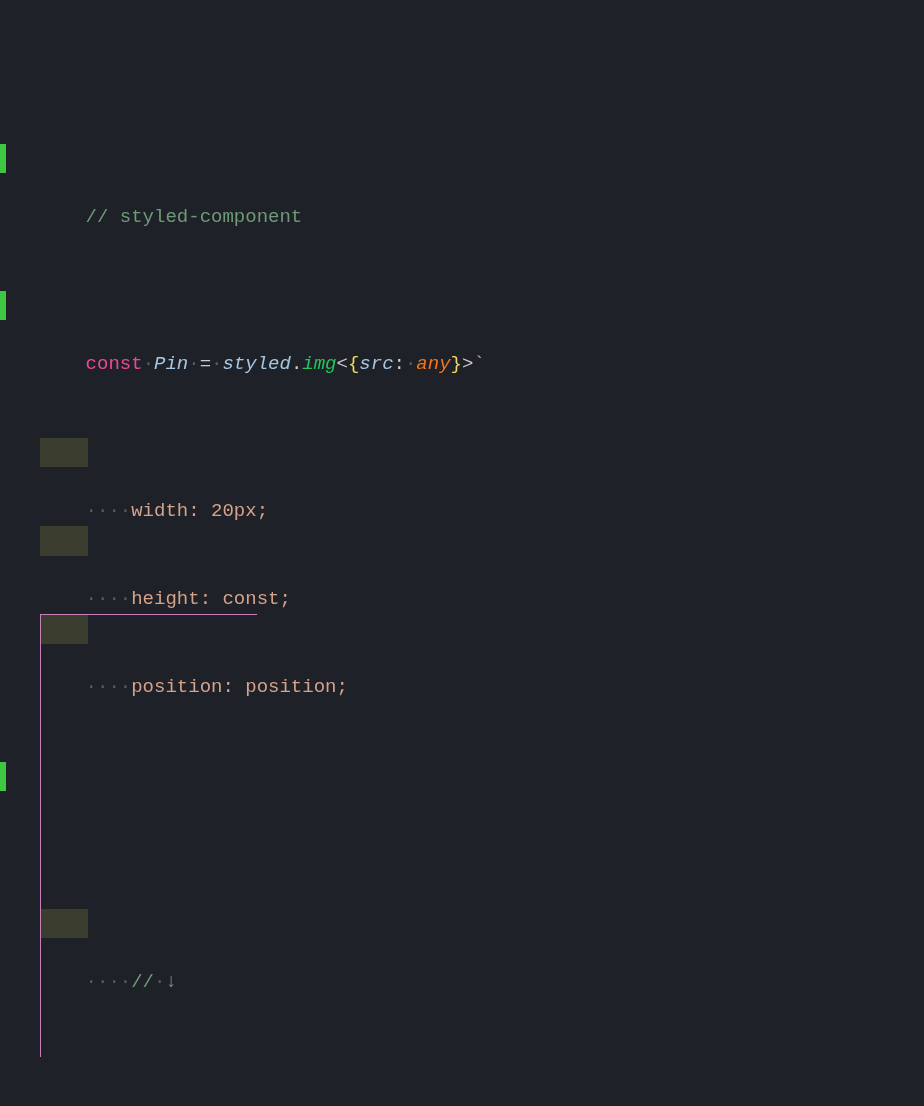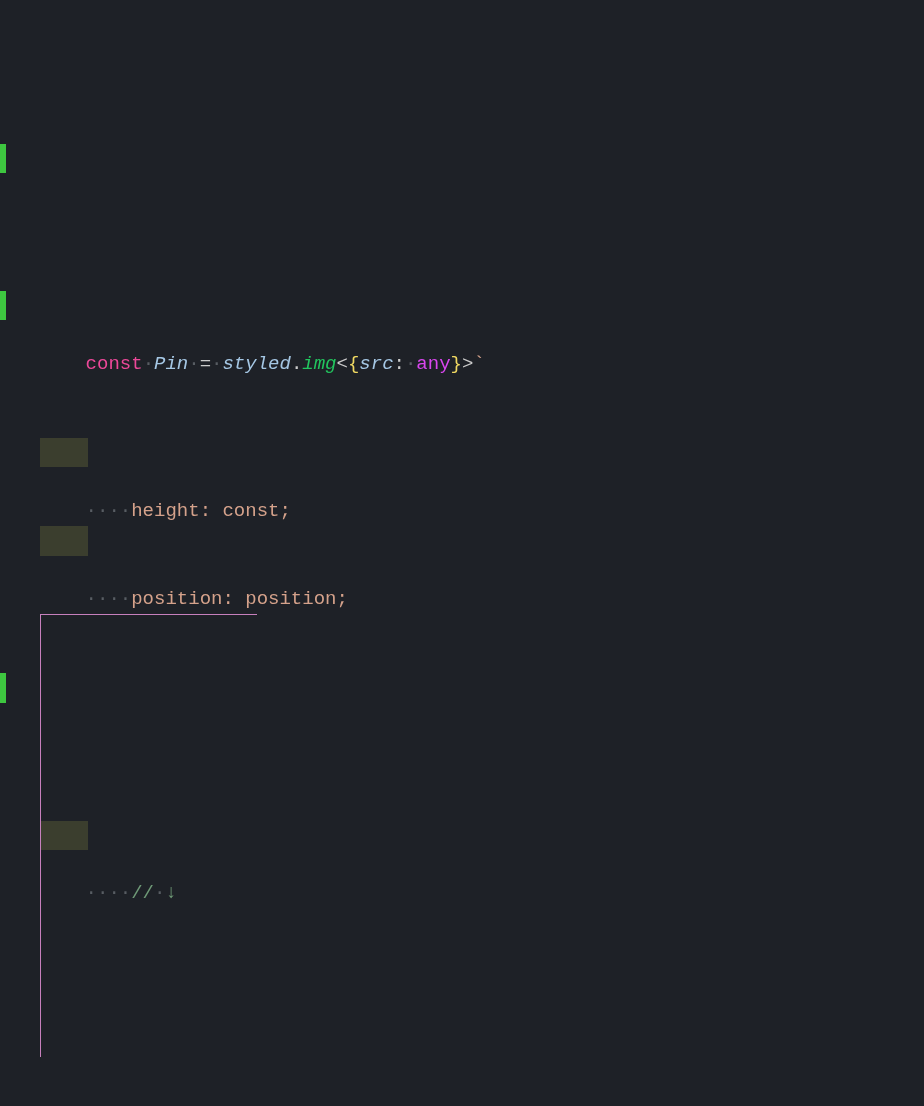--- a/index.html
+++ b/index.html
@@ -46,21 +46,21 @@
     z-index: 1;
   }
   
   .c-comment { color: #6f9a77; }
   .c-kw      { color: #ec4899; }
   .c-var     { color: #a5c7e4; font-style: italic; }
   .c-op      { color: #cccccc; }
   .c-fn      { color: #22c55e; font-style: italic; }
   .c-punct   { color: #cccccc; }
   .c-brace-y { color: #f0d962; }
-  .c-type    { color: #d946ef; }
+  .c-type    { color: #f97316; font-style: italic; }
   .c-str     { color: #d5a28b; }
   .c-ws      { color: #585d63; }
   .bracket-guide {
     position: absolute;
     left: 40px;
     width: 1px;
     background: #c780bd;
     z-index: 2;
   }
   .bracket-top {
@@ -71,29 +71,34 @@
   }
 </style>
 </head>
 <body>
 
 <div class="editor">
 
   
   <div class="line">
     <div class="gutter-bar bar-green"></div>
+    <span class="code-text"><span class="c-comment"><span>// styled-component</span></span></span>
   </div>
 
   
   <div class="line">
     <div class="gutter-bar bar-green"></div>
     <span class="code-text"><span class="c-kw">const</span><span class="c-ws">·</span><span class="c-var">Pin</span><span class="c-ws">·</span><span class="c-op">=</span><span class="c-ws">·</span><span class="c-var">styled</span><span class="c-punct">.</span><span class="c-fn">img</span><span class="c-punct">&lt;</span><span class="c-brace-y">{</span><span class="c-var">src</span><span class="c-punct">:</span><span class="c-ws">·</span><span class="c-type">any</span><span class="c-brace-y">}</span><span class="c-punct">&gt;</span><span class="c-str">`</span></span>
   </div>
 
   
+  <div class="line">
+    <div class="ws-indent" style="width:48px"></div>
+    <span class="code-text"><span class="c-ws">····</span><span class="c-str">width: 20px;</span></span>
+  </div>
   <div class="line">
     <div class="ws-indent" style="width:48px"></div>
     <span class="code-text"><span class="c-ws">····</span><span class="c-str">height: const;</span></span>
   </div>
   <div class="line">
     <div class="ws-indent" style="width:48px"></div>
     <span class="code-text"><span class="c-ws">····</span><span class="c-str">position: position;</span></span>
   </div>
 
   

